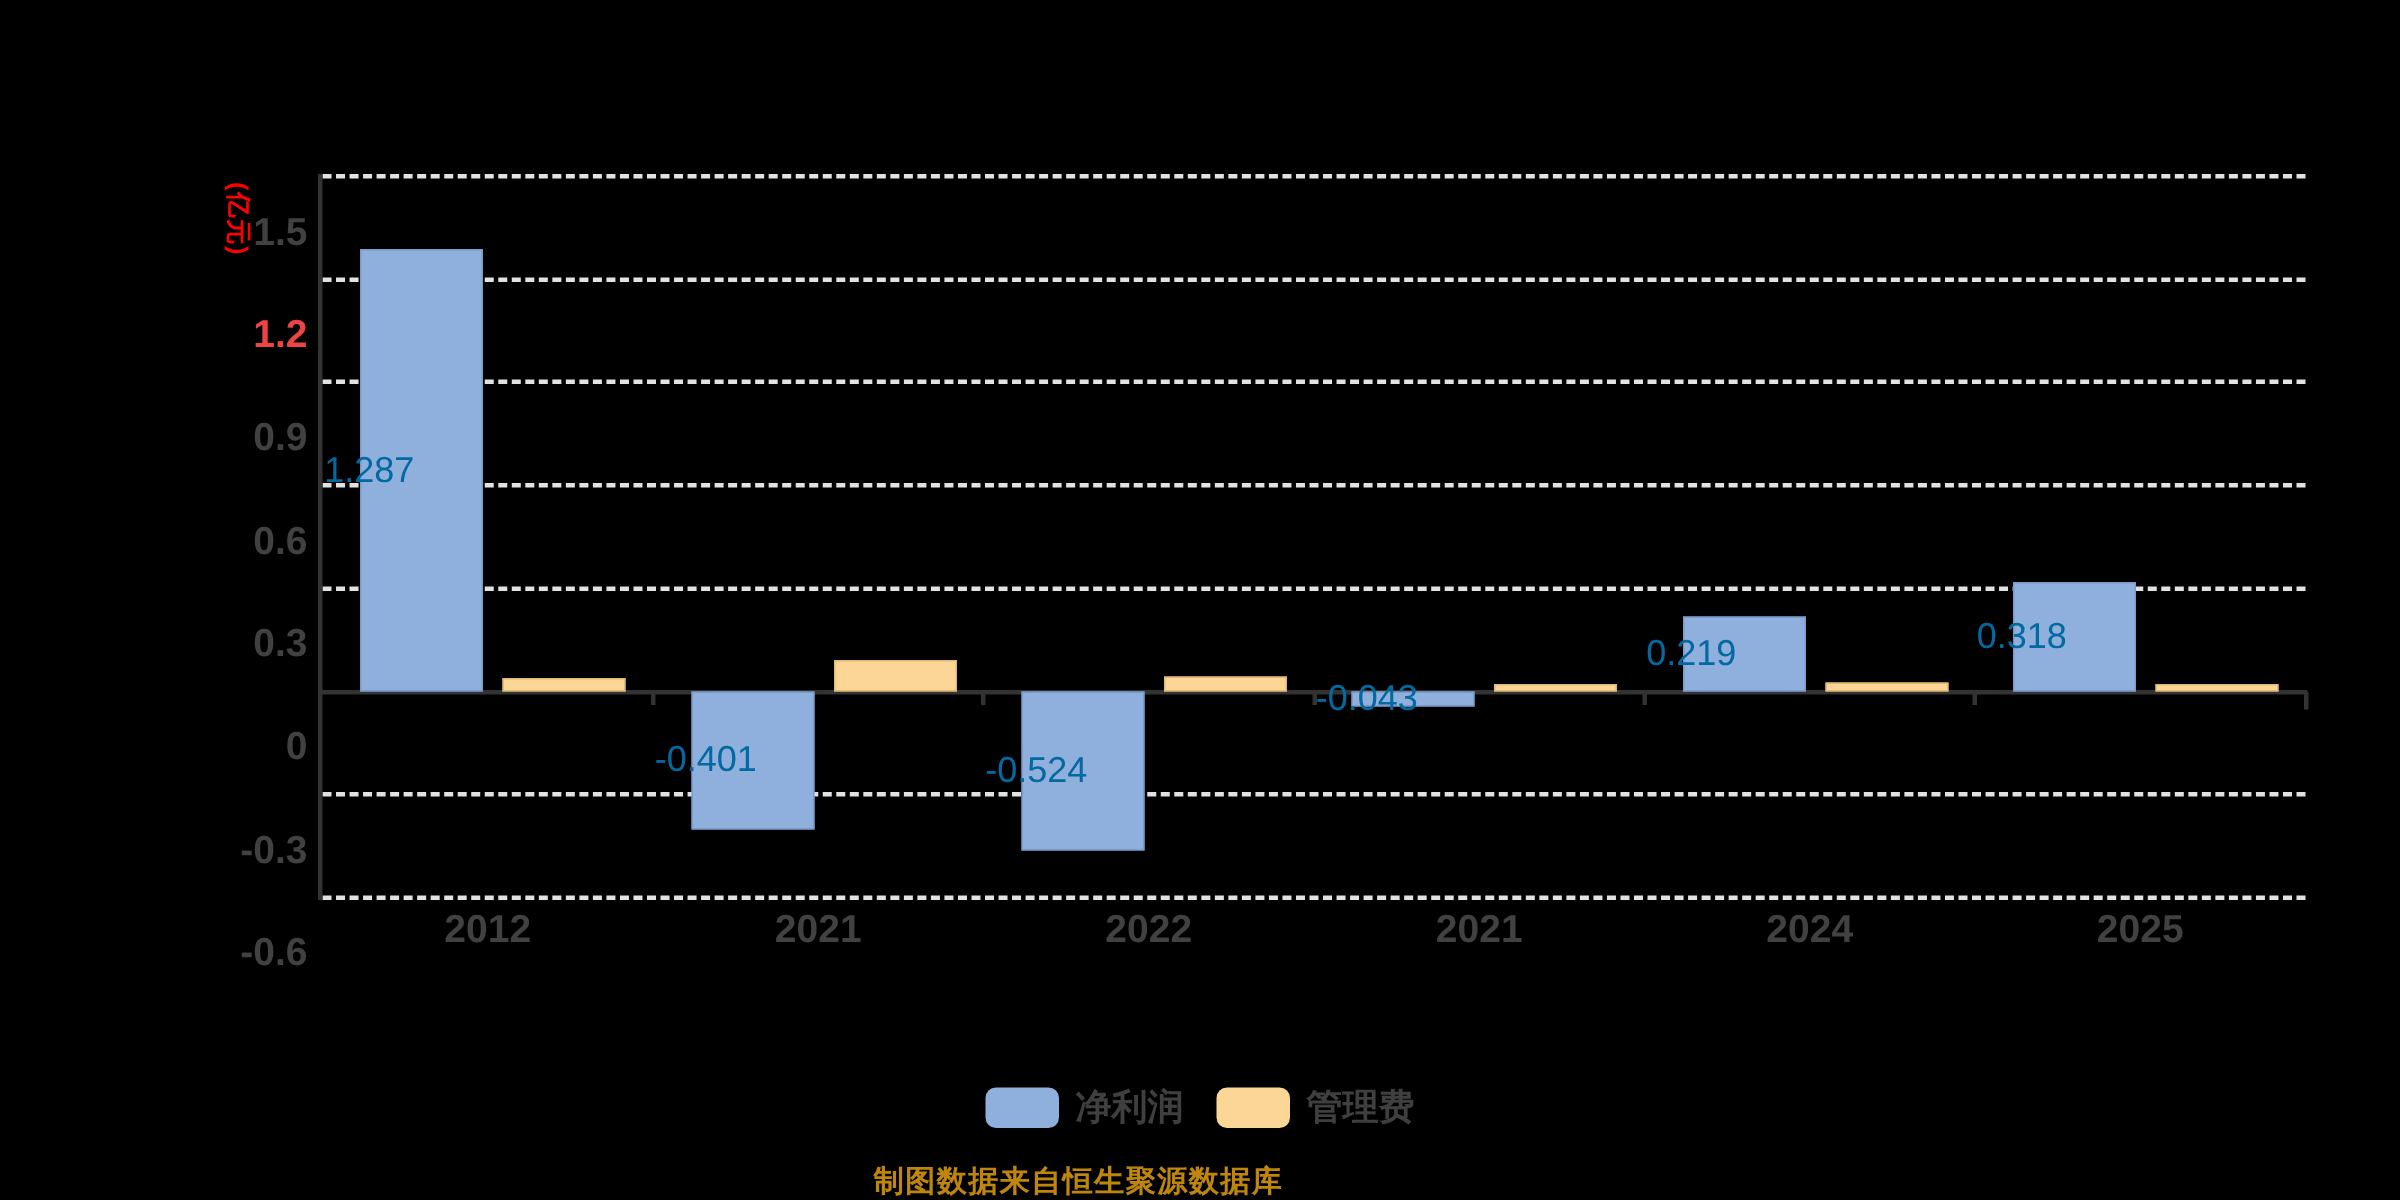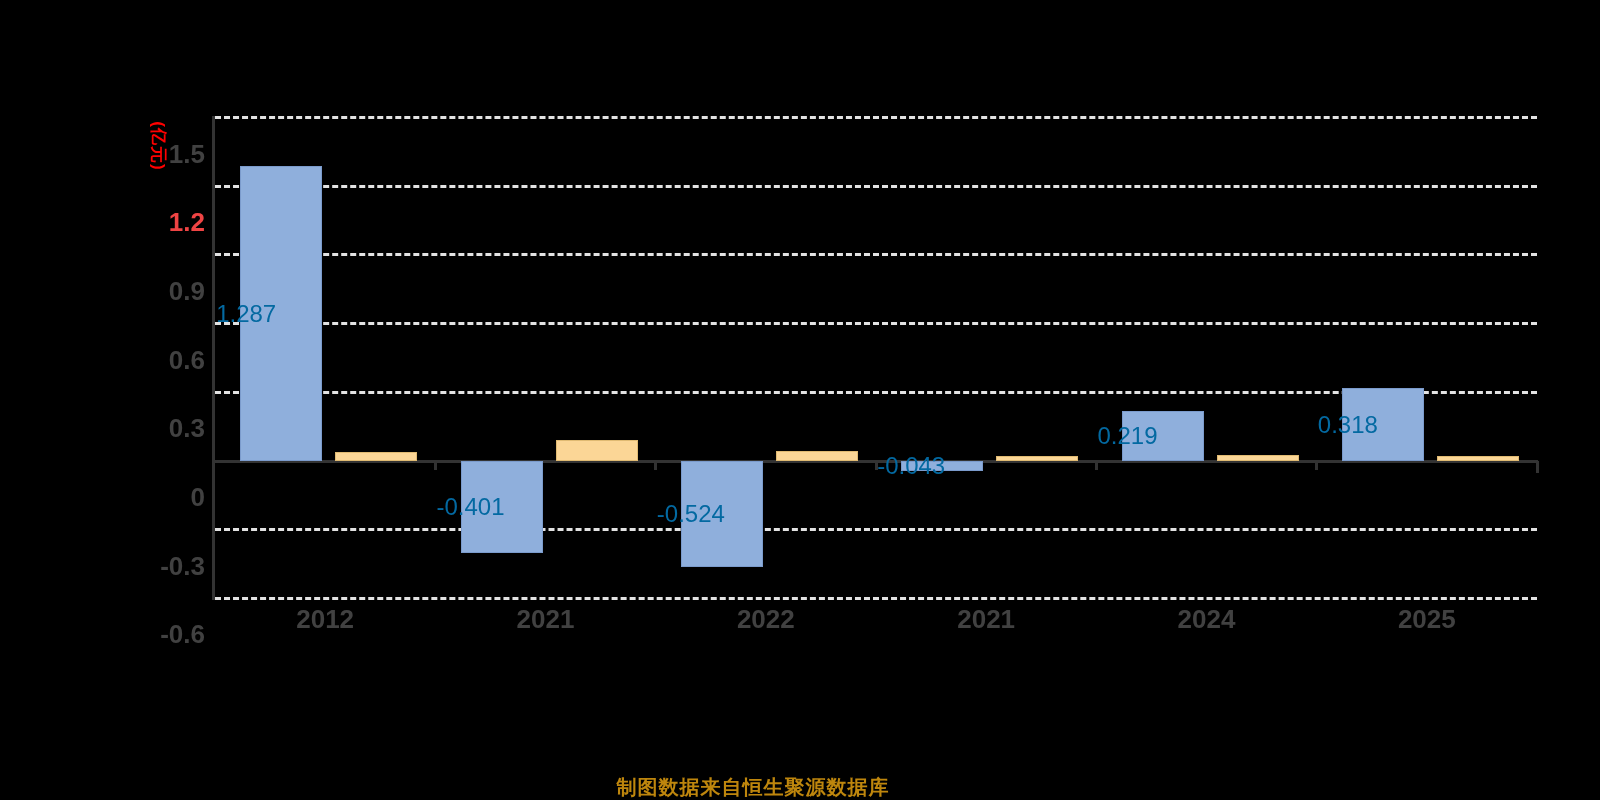--- a/index.html
+++ b/index.html
@@ -33,21 +33,21 @@
   }
   .legend{
     position:absolute;top:722px;left:0;width:1600px;
     display:flex;justify-content:center;align-items:center;gap:22px;
   }
   .legend-item{display:flex;align-items:center;gap:11px;cursor:pointer;}
   .legend-swatch{width:49px;height:27px;border-radius:7px;display:inline-block;}
   .legend-label{font-size:24px;font-weight:600;color:#3f3f3f;}
   .footnote{
     position:absolute;top:774px;left:0;width:1438px;text-align:center;
-    font-size:20px;font-weight:700;color:#be860d;letter-spacing:1px;margin-left:34px;
+    font-size:20px;font-weight:700;color:#be860d;letter-spacing:1px;
   }
 </style>
 </head>
 <body>
 
 <div class="stage">
 
 
   <div class="unit-label">(亿元)</div>
 
@@ -94,16 +94,26 @@
       <div class="bar" style="left: 1121.5px; width: 82px; top: 410.849px; height: 50.151px; background: rgb(143, 175, 220); border: 1px solid rgb(123, 155, 204);"></div>
       <div class="bar" style="left: 1216.5px; width: 82px; top: 454.588px; height: 6.412px; background: rgb(251, 214, 150); border: 1px solid rgb(224, 186, 114);"></div>
       <div class="bar-label" style="left: 1097.5px; top: 420.925px;">0.219</div>
       <div class="x-tick-label" style="left: 1146.5px; top: 605px; color: rgb(65, 65, 65);">2024</div>
       <div class="bar" style="left: 1341.83px; width: 82px; top: 388.178px; height: 72.822px; background: rgb(143, 175, 220); border: 1px solid rgb(123, 155, 204);"></div>
       <div class="bar" style="left: 1436.83px; width: 82px; top: 456.42px; height: 4.58px; background: rgb(251, 214, 150); border: 1px solid rgb(224, 186, 114);"></div>
       <div class="bar-label" style="left: 1317.83px; top: 409.589px;">0.318</div>
       <div class="x-tick-label" style="left: 1366.83px; top: 605px; color: rgb(65, 65, 65);">2025</div>
     </div>
 
+  <div class="legend">
+    <div class="legend-item">
+      <span class="legend-swatch" id="swatch-0" style="background: rgb(143, 175, 220);"></span>
+      <span class="legend-label">净利润</span>
+    </div>
+    <div class="legend-item">
+      <span class="legend-swatch" id="swatch-1" style="background: rgb(251, 214, 150);"></span>
+      <span class="legend-label">管理费</span>
+    </div>
+  </div>
 
   <div class="footnote">制图数据来自恒生聚源数据库</div>
 
 </div>
 
 </body></html>

